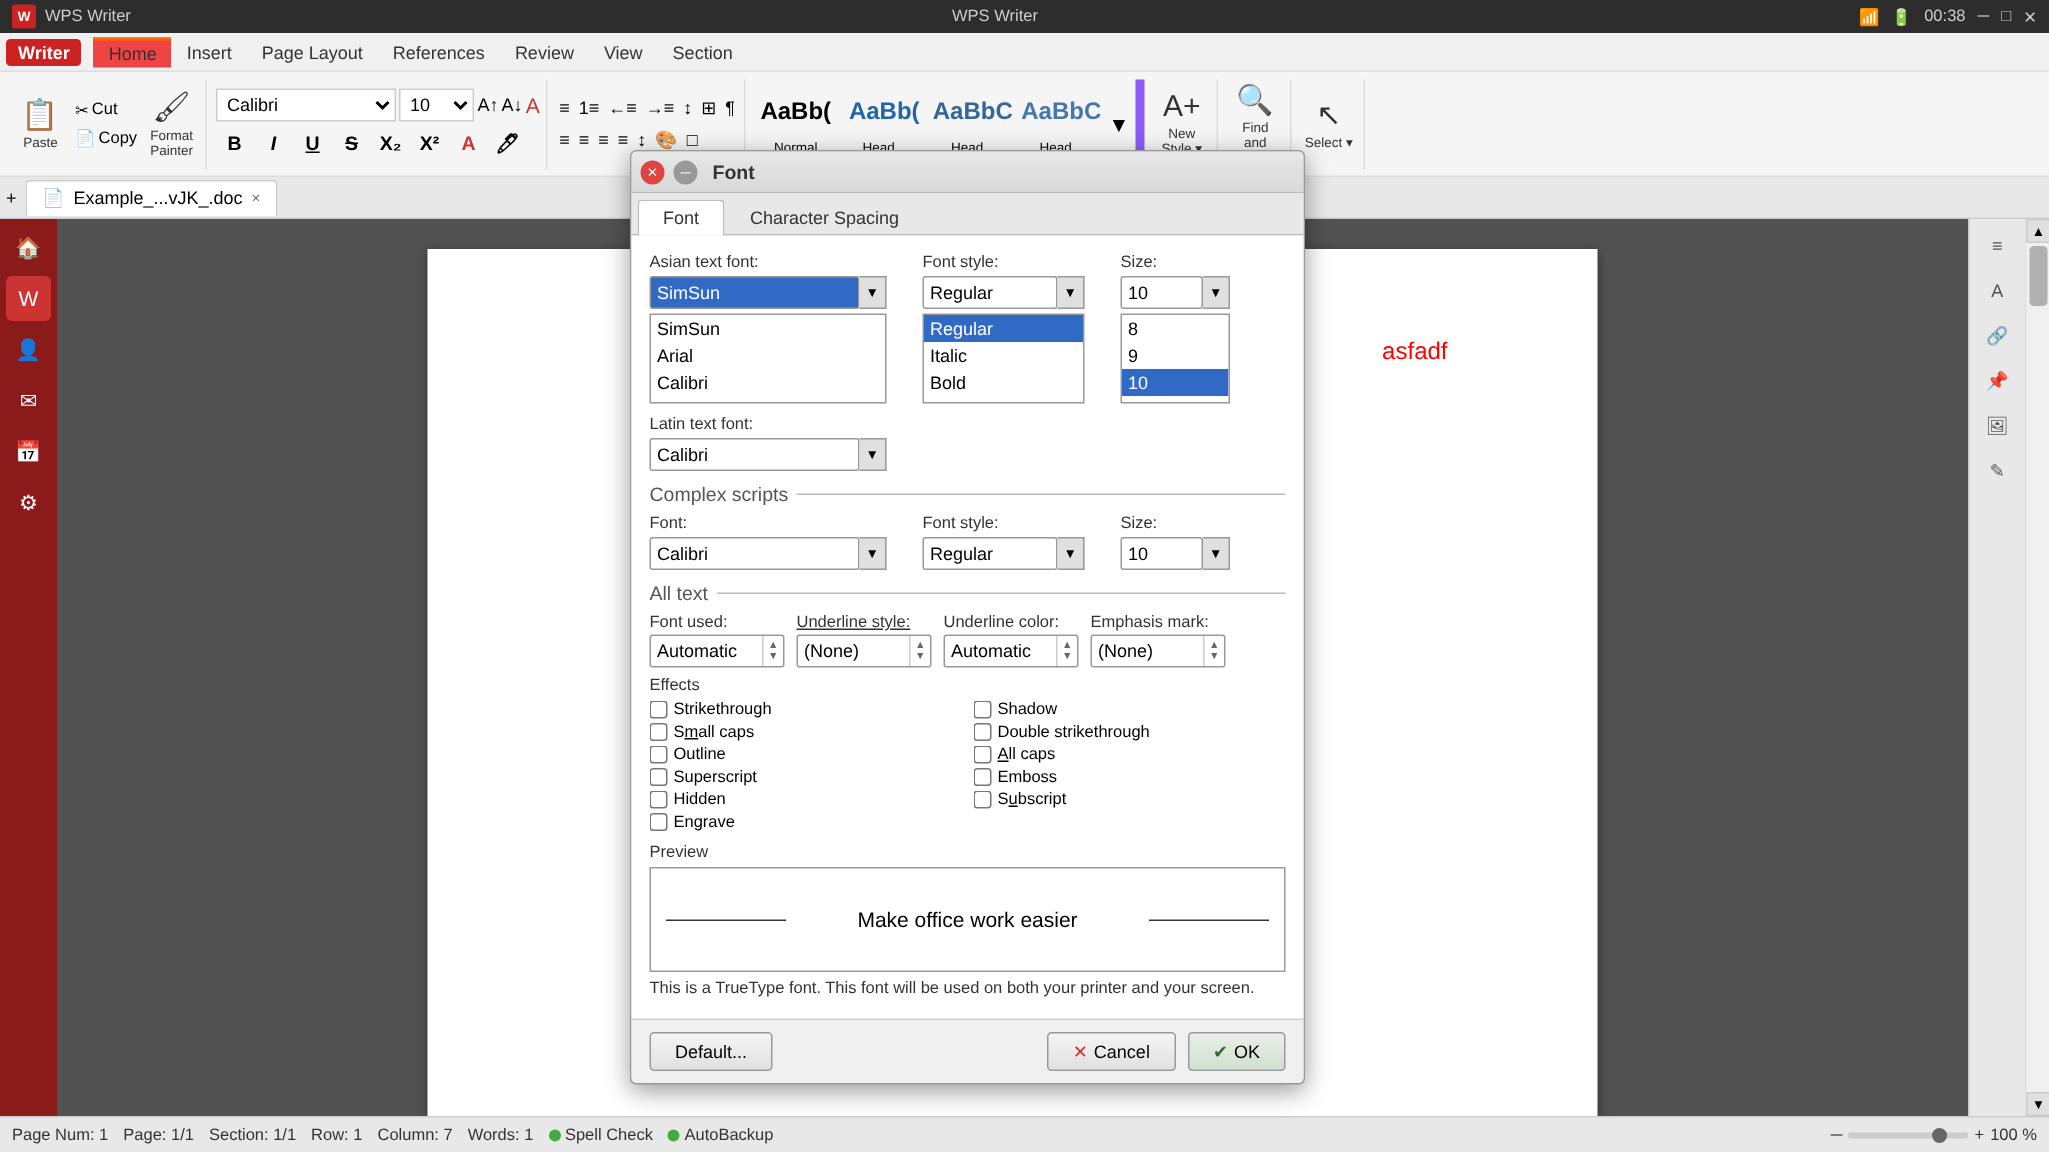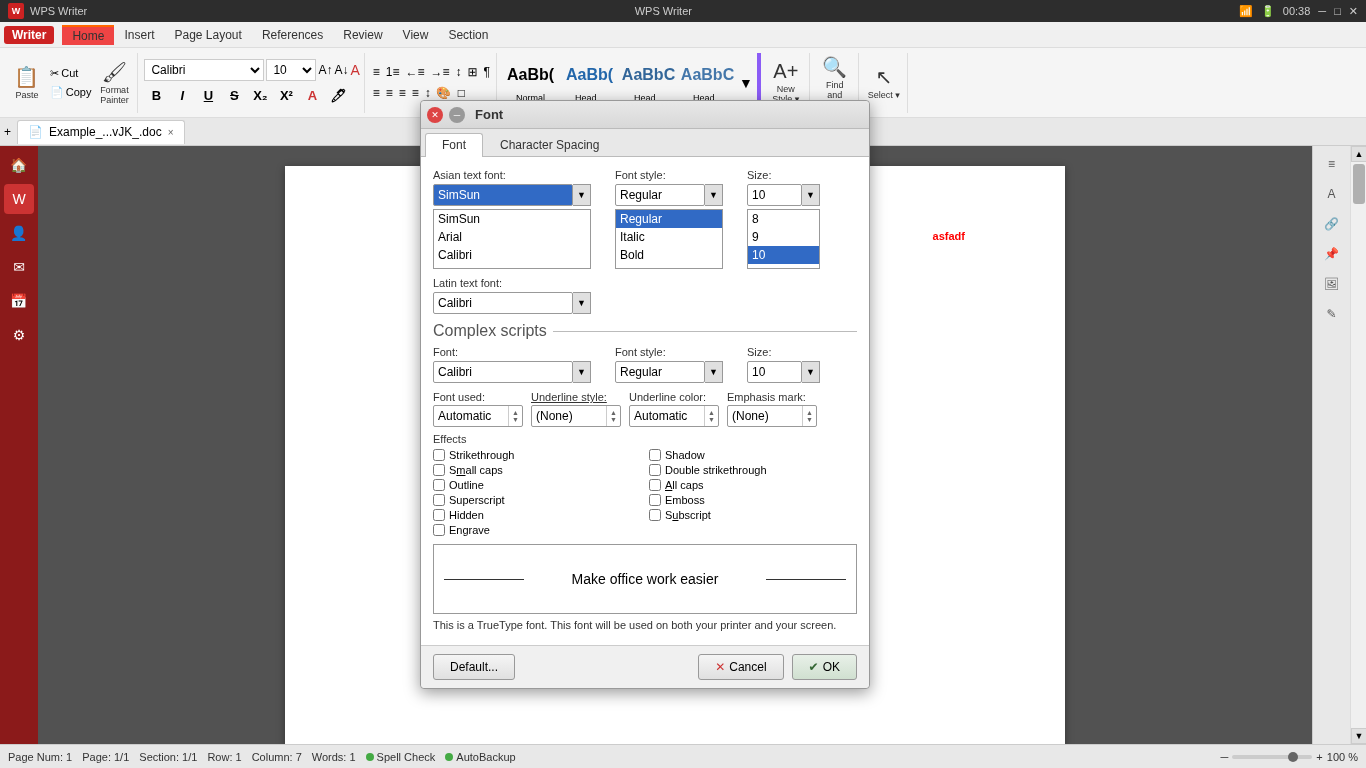--- a/index.html
+++ b/index.html
@@ -106,21 +106,21 @@
       border-radius: 2px;
     }
 
     
     .style-area {
       display: flex;
       align-items: center;
       gap: 4px;
       padding: 0 4px;
       height: 60px;
-      border-right: 4px solid #8b5cf6;
+      border-right: 6px solid #8b5cf6;
     }
     .style-item {
       display: flex;
       flex-direction: column;
       align-items: center;
       width: 55px;
       height: 56px;
       cursor: pointer;
       padding: 2px;
       border-radius: 3px;
@@ -193,21 +193,21 @@
       padding: 20px;
     }
     .page {
       width: 780px;
       min-height: 580px;
       background: white;
       padding: 60px;
       position: relative;
       box-shadow: 0 2px 8px rgba(0,0,0,0.4);
     }
-    .page-red-text { color: red; font-size: 11px; font-weight: bold; }
+    .page-red-text { color: red; font-size: 16px; }
 
     
     .right-sidebar {
       width: 38px;
       background: #e8e8e8;
       display: flex;
       flex-direction: column;
       align-items: center;
       padding: 4px 0;
       gap: 2px;
@@ -393,21 +393,21 @@
       padding: 2px 4px;
       cursor: pointer;
     }
     .size-list-item.selected { background: #316ac5; color: white; }
 
     
     .section-separator {
       display: flex;
       align-items: center;
       margin: 8px 0 6px;
-      font-size: 16px;
+      font-size: 13px;
       color: #555;
       gap: 6px;
     }
     .section-separator::after {
       content: '';
       flex: 1;
       height: 1px;
       background: #bbb;
     }
 
@@ -841,20 +841,23 @@
       </div>
       <div class="dialog-col">
         <div class="dialog-label">Size:</div>
         <div style="display:flex;">
           <input class="dialog-input" style="width: 55px;" value="10">
           <div class="dialog-dropdown-btn">▼</div>
         </div>
       </div>
     </div>
 
+    <div class="section-separator">
+      <span>All text</span>
+    </div>
 
     <div class="all-text-row">
 
       <div class="all-text-select">
         <div class="dialog-label">Font used:</div>
         <div class="dropdown-with-arrows" style="width:90px;">
           <span class="dropdown-text">Automatic</span>
           <div class="dropdown-arrows">
             <span class="arrow-up">▲</span>
             <span class="arrow-down">▼</span>
@@ -940,20 +943,21 @@
           <label>S<span class="underline">u</span>bscript</label>
         </div>
         <div class="effect-item">
           <input type="checkbox" style="">
           <label>Engrave</label>
         </div>
       </div>
     </div>
 
     <div class="preview-section">
+      <div class="preview-label">Preview</div>
       <div class="preview-box">
         <div class="preview-line-left"></div>
         <span>Make office work easier</span>
         <div class="preview-line-right"></div>
       </div>
       <div class="preview-description">This is a TrueType font. This font will be used on both your printer and your screen.</div>
     </div>
 
   </div>
 

